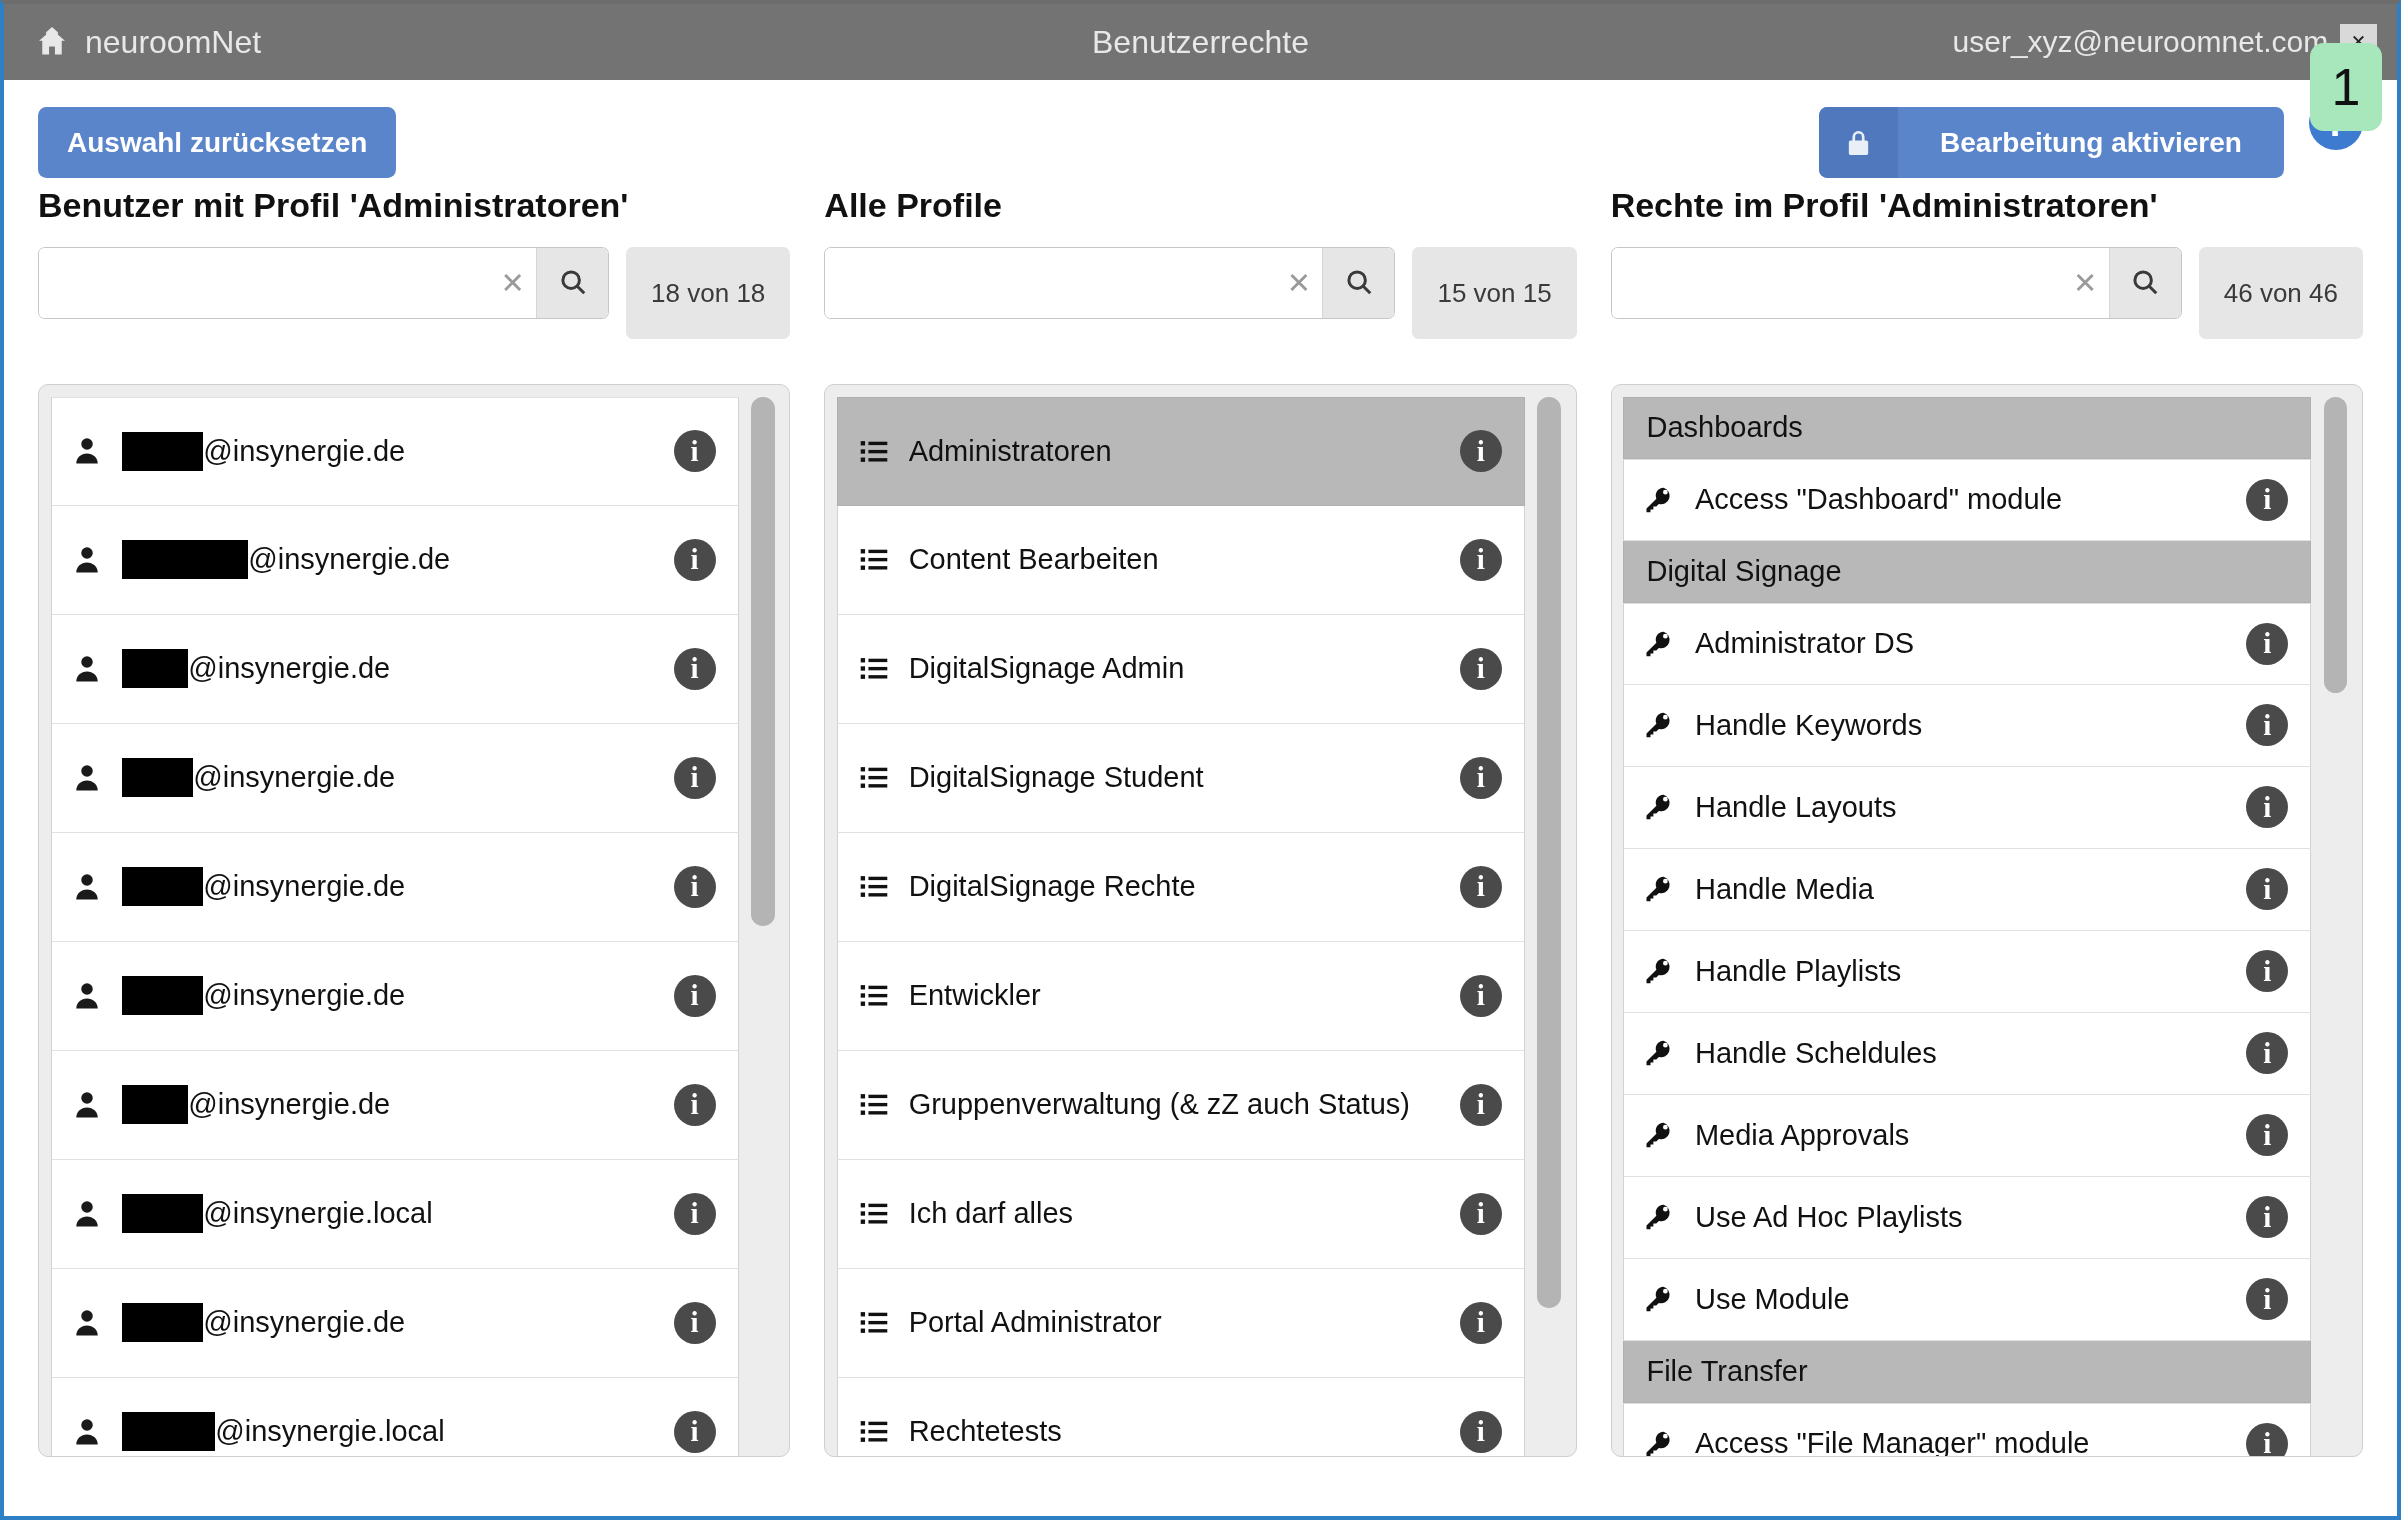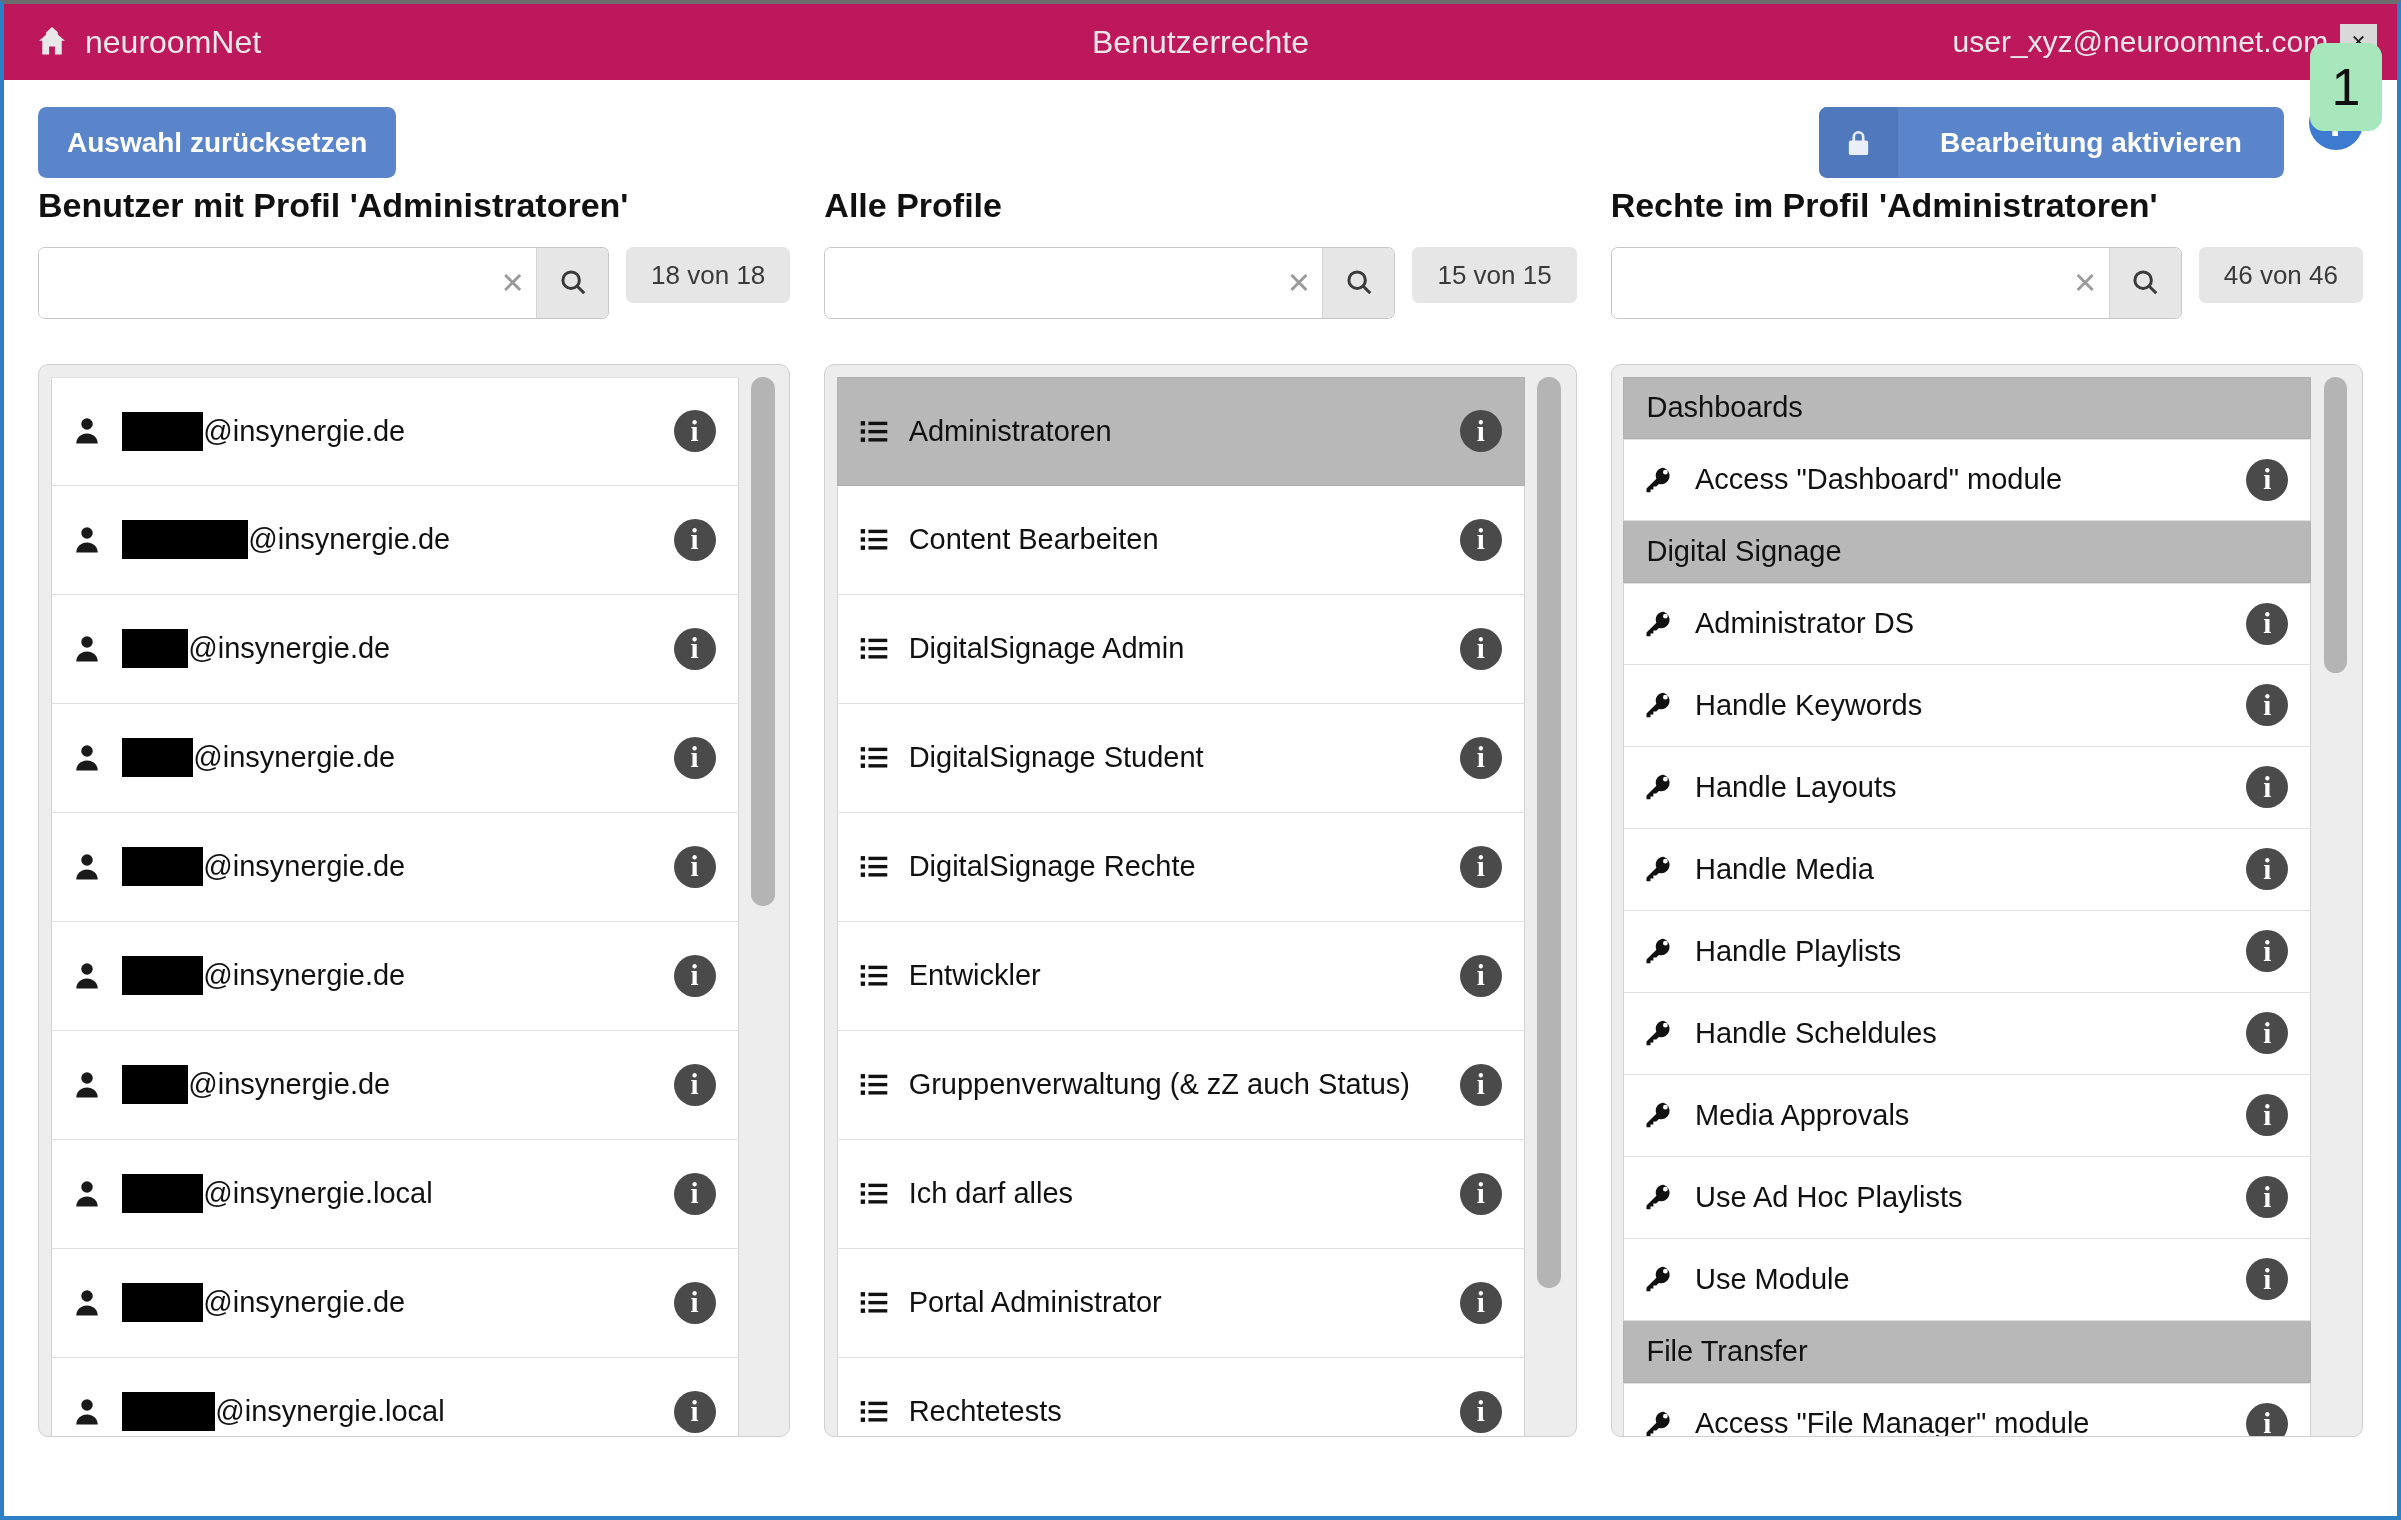--- a/index.html
+++ b/index.html
@@ -22,21 +22,21 @@
     border-right: 4.2px solid #2f7fc4;
     border-bottom: 5.9px solid #2f7fc4;
     border-top: 4.2px solid #6d6d6d;
     overflow: hidden;
   }
 
   
   #topbar {
     position: relative;
     height: 76px;
-    background: #be185d;
+    background: #737373;
     display: flex;
     align-items: center;
     color: #e8e8e8;
     font-size: 32px;
     overflow: visible;
   }
   #brand {
     display: flex;
     align-items: center;
     gap: 17px;
@@ -206,21 +206,21 @@
     background: #e6e6e6;
     color: #3a3a3a;
     display: flex; align-items: center; justify-content: center;
     cursor: pointer;
   }
   .search-btn svg { width: 30px; height: 30px; }
   .count-box {
     flex: 0 0 auto;
     background: #e6e6e6;
     border-radius: 6.7px;
-    height: 56px;
+    height: 92px;
     padding: 0 25px;
     display: flex; align-items: center; justify-content: center;
     font-size: 26px;
     color: #3a3a3a;
     white-space: nowrap;
   }
 
   
   .panel {
     background: #ededed;

